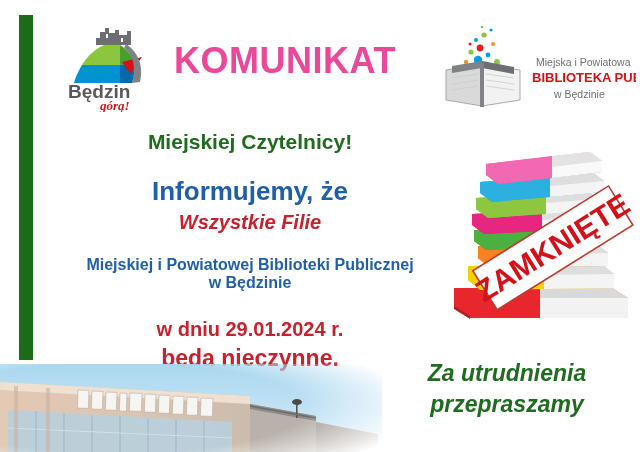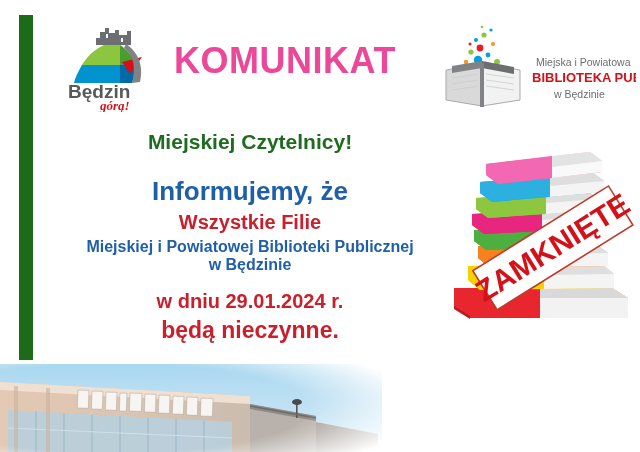--- a/index.html
+++ b/index.html
@@ -38,24 +38,24 @@
   
   .main-text{
     position:absolute;left:36px;top:130px;width:428px;
     text-align:center;
   }
   .line{font-weight:bold;line-height:1.16;font-family:"Liberation Sans", sans-serif;}
   .l-green{color:#1f6b1f;font-size:21px;margin-bottom:22px;}
   .l-blue{color:#1f5fa8;}
   .l-red{color:#c8202c;}
   .sz1{font-size:26px;}
-  .sz2{font-size:20px;}
-  .sz3{font-size:16px;}
+  .sz2{font-size:20px;font-style:italic;}
+  .sz3{font-size:16px;margin-top:18px;}
   .sz4{font-size:16px;}
-  .sz5{font-size:20px;margin-top:6px;}
+  .sz5{font-size:20px;margin-top:16px;}
   .sz6{font-size:23px;}
   .gap-sm{height:4px;}
   .gap-md{height:9px;}
 
   
   .books{position:absolute;left:452px;top:138px;width:190px;height:196px;}
   .books svg{display:block;width:190px;height:196px;}
 
   
   .photo{
@@ -306,14 +306,18 @@
         <g>
           <rect x="296" y="40" width="1.6" height="14" fill="#555"></rect>
           <ellipse cx="297" cy="38" rx="5" ry="3" fill="#4a4a4a"></ellipse>
         </g>
 
         <line x1="250" y1="42" x2="316" y2="54" stroke="#6f6b68" stroke-width="1.4"></line>
       </g>
     </svg>
   </div>
 
+  <div class="apology">
+    <div>Za utrudnienia</div>
+    <div>przepraszamy</div>
+  </div>
 
 </div>
 
 </body></html>

